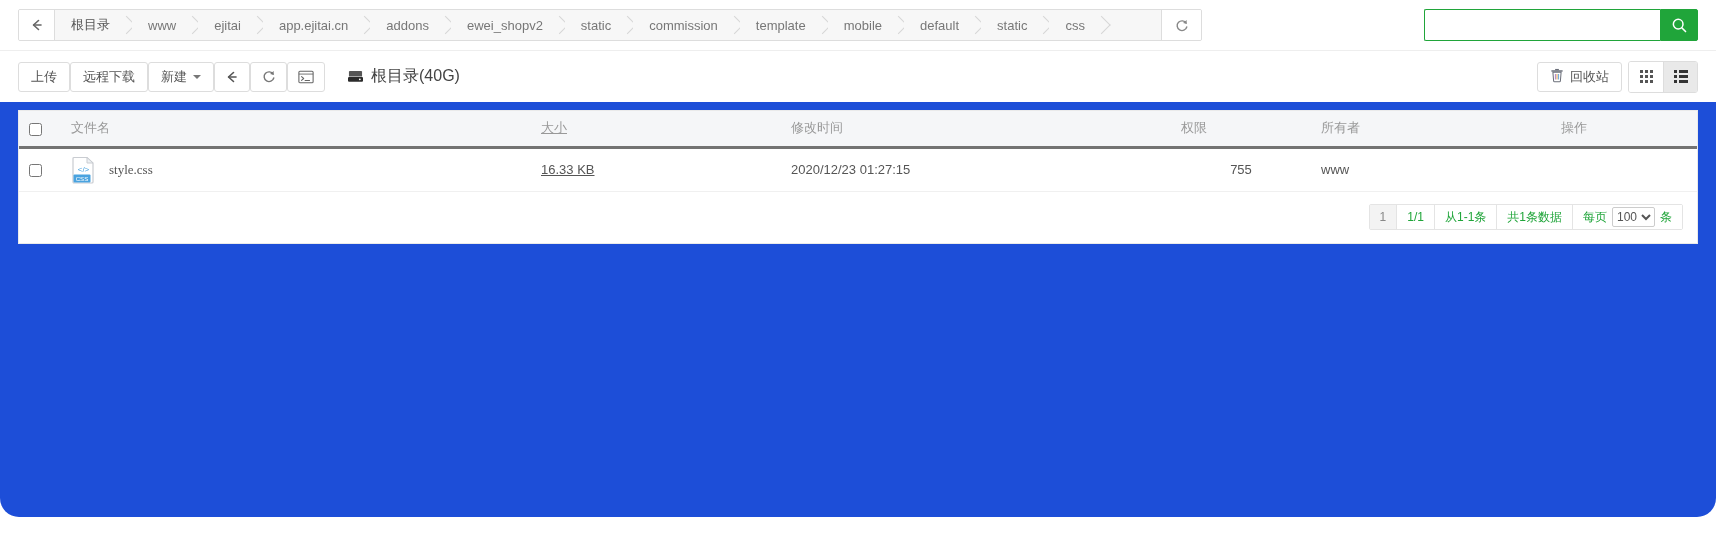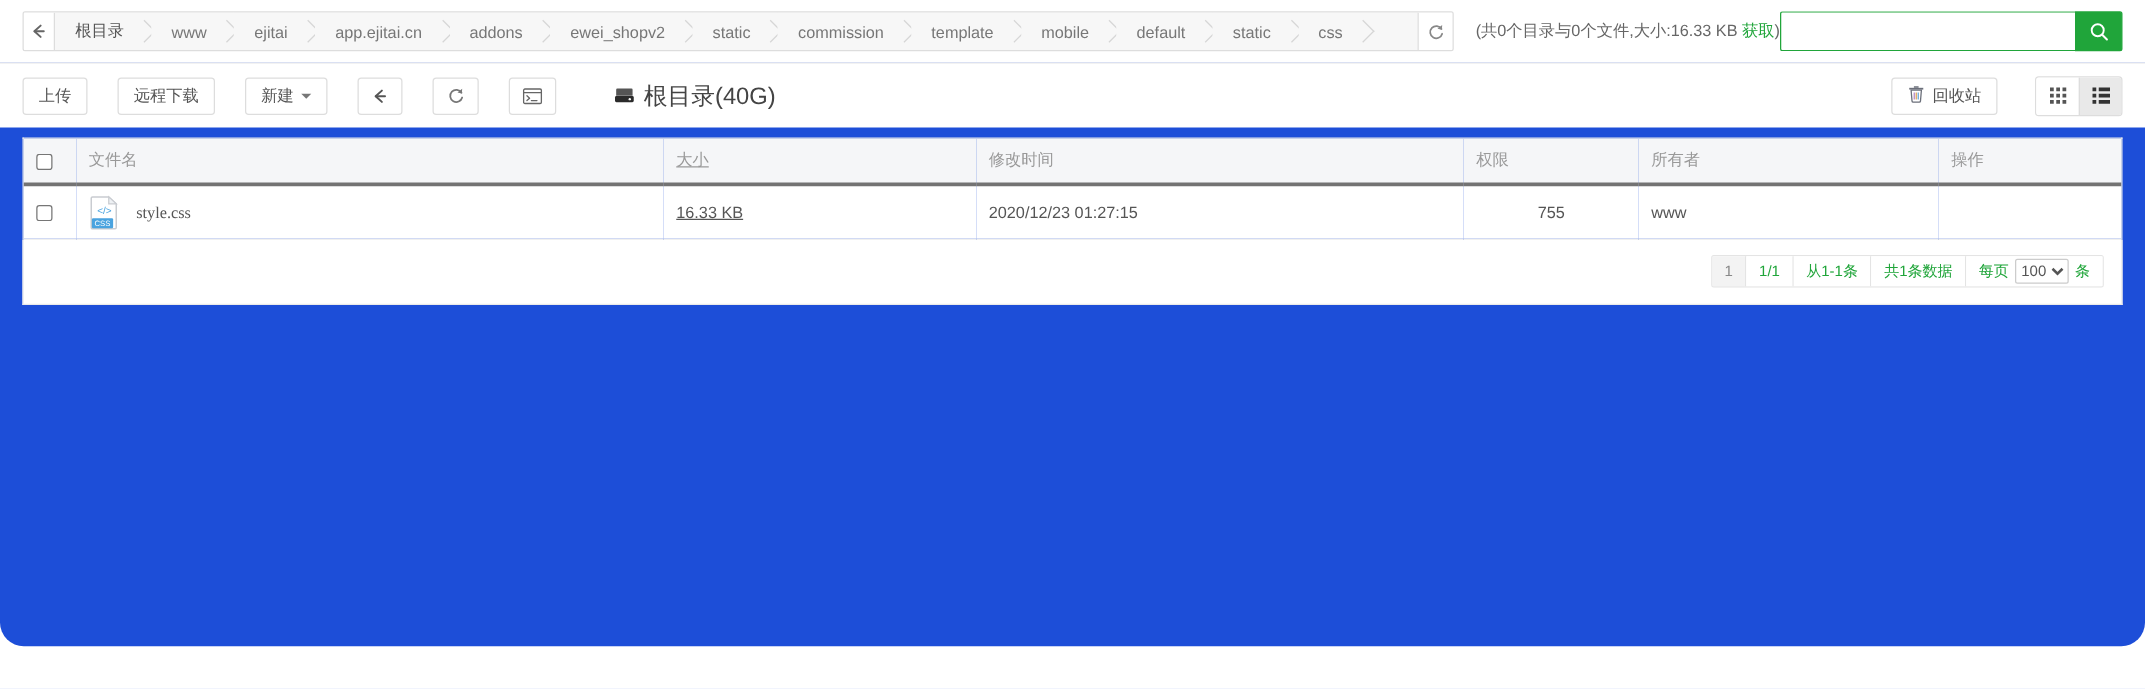--- a/index.html
+++ b/index.html
@@ -112,21 +112,21 @@
     display: flex;
     align-items: center;
     padding: 0 18px;
     border-top: 1px solid #eee;
     background: #fff;
   }
   .btn {
     height: 30px;
     min-width: 44px;
     padding: 0 12px;
-    margin-right: 24px;
+    margin-right: 0;
     background: #fff;
     border: 1px solid #ddd;
     border-radius: 3px;
     font-size: 13px;
     color: #555;
     display: flex; align-items: center; justify-content: center;
     cursor: pointer;
     font-family: "Liberation Sans", sans-serif;
     white-space: nowrap;
   }
@@ -134,21 +134,21 @@
     margin-left: 6px;
     border-left: 4px solid transparent;
     border-right: 4px solid transparent;
     border-top: 4px solid #777;
     display: inline-block;
   }
   .btn.icon-only { padding: 0 10px; min-width: 36px; }
   .path-label {
     margin-left: 22px;
     display: flex; align-items: center;
-    font-size: 19px;
+    font-size: 16px;
     color: #444;
   }
   .path-label .disk { margin-right: 7px; display: flex; }
   .toolbar-right {
     margin-left: auto;
     display: flex;
     align-items: center;
     justify-content: center;
   }
   .btn.recycle { padding: 0 12px; }
@@ -296,23 +296,20 @@
       <div class="crumb-item">css</div>
       <div class="crumb-tail"></div>
       <div class="crumb-refresh">
         <svg width="15" height="15" viewBox="0 0 16 16">
           <path d="M13 5.5 A5.2 5.2 0 1 0 13.6 9.6" stroke="#888" stroke-width="1.5" fill="none" stroke-linecap="round"></path>
           <path d="M13.6 2.2 L13.3 6.1 L9.6 5.3 Z" fill="#888"></path>
         </svg>
       </div>
     </div>
 
-    <div class="crumb-status">
-      <span>(共0个目录与0个文件,大小:16.33 KB </span><span class="green">获取</span><span>)</span>
-    </div>
 
     <div class="search-wrap">
       <input class="search-input" type="text" placeholder="" style="">
       <div class="search-btn">
         <svg width="17" height="17" viewBox="0 0 18 18">
           <circle cx="7.6" cy="7.6" r="5.1" stroke="#fff" stroke-width="1.6" fill="none"></circle>
           <line x1="11.4" y1="11.4" x2="15.4" y2="15.4" stroke="#fff" stroke-width="1.7" stroke-linecap="round"></line>
         </svg>
       </div>
     </div>

